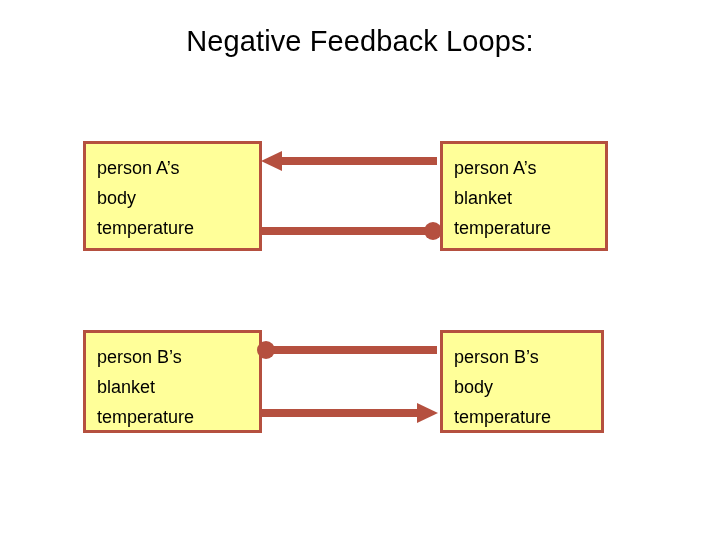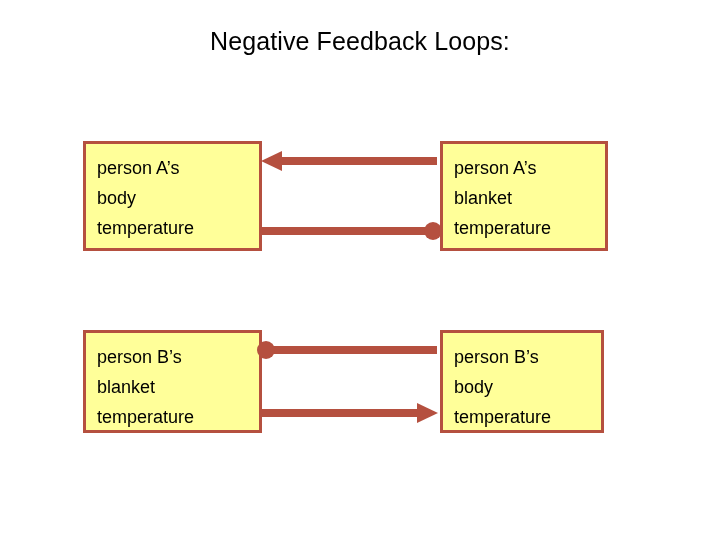--- a/index.html
+++ b/index.html
@@ -23,21 +23,21 @@
   
   .title-block {
     position: absolute;
     left: 0;
     top: 26px;
     width: 720px;
     text-align: center;
   }
   .title-main {
     display: block;
-    font-size: 25px;
+    font-size: 29px;
     line-height: 31px;
     color: #000000;
     font-weight: normal;
     letter-spacing: 0.1px;
   }
   .title-sub {
     display: block;
     font-size: 23px;
     line-height: 30px;
     color: #C00000;

